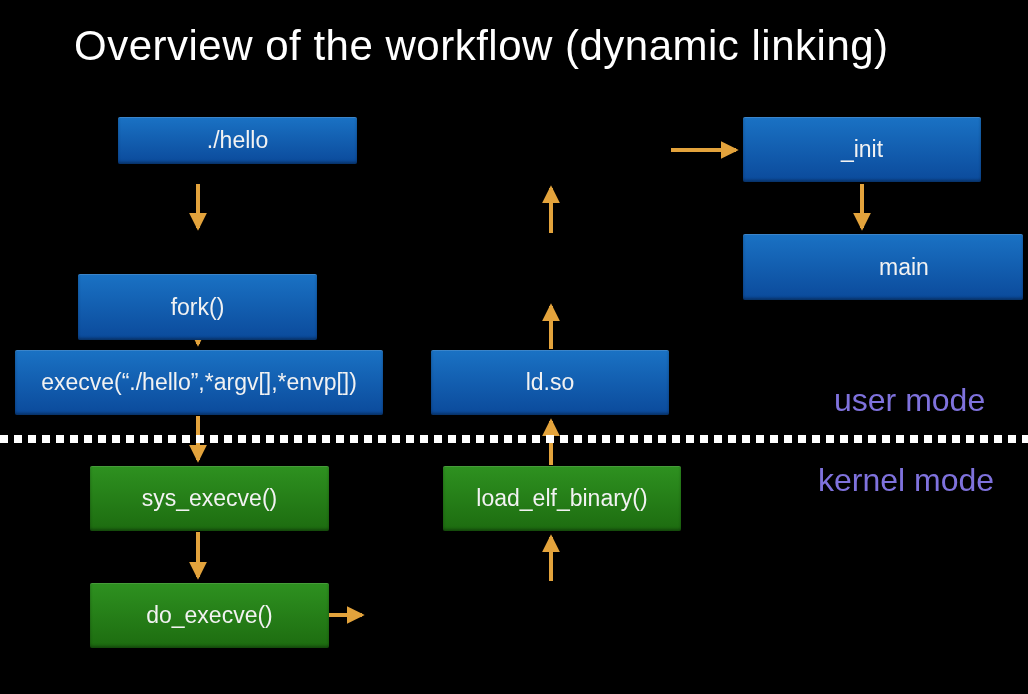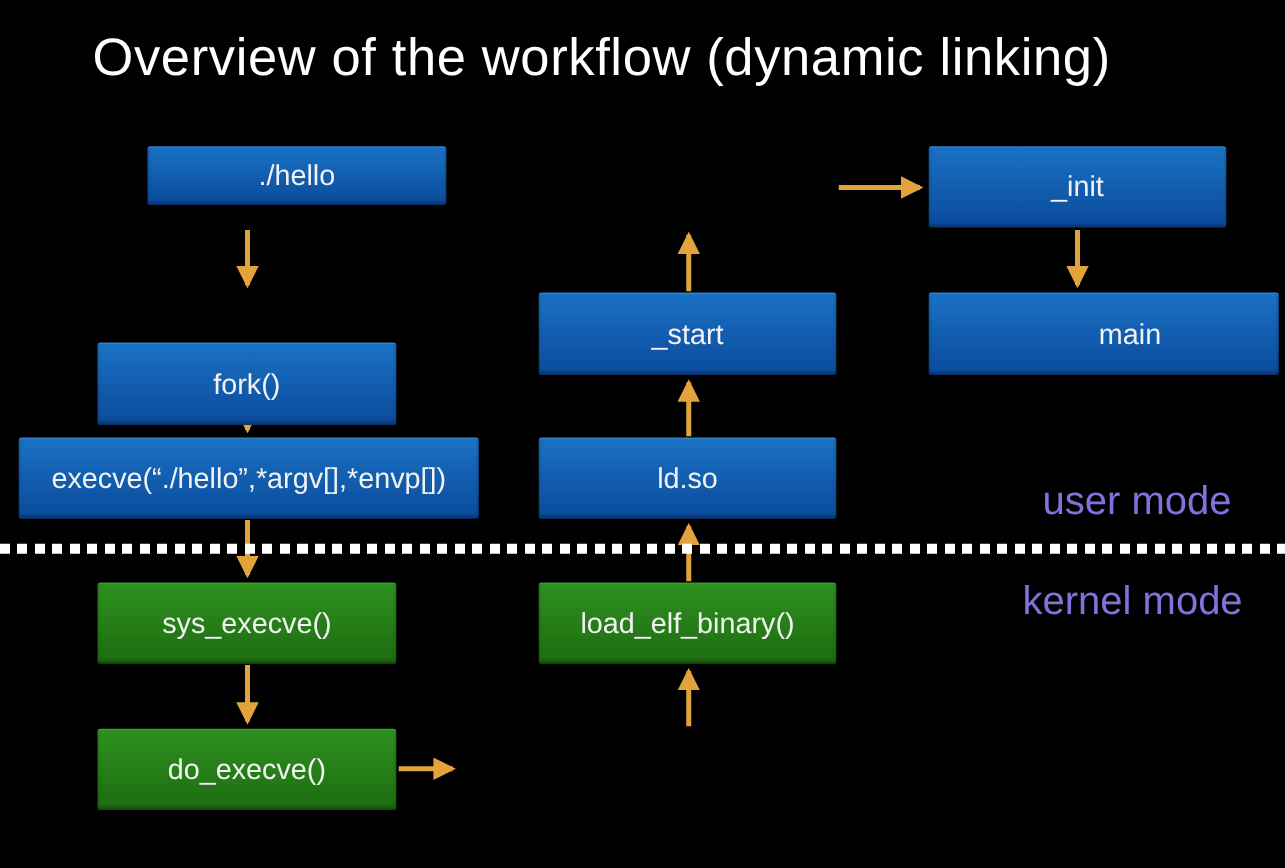--- a/index.html
+++ b/index.html
@@ -25,20 +25,21 @@
     text-align:center;
     white-space:nowrap;
   }
   .node.blue{
     background:linear-gradient(to bottom, var(--box-blue-top,#1a72c4), var(--box-blue-bottom,#0b4a9b));
     box-shadow:inset 0 1px 0 rgba(255,255,255,0.15), inset 0 -2px 3px rgba(0,0,0,0.35);
   }
   .node.green{
     background:linear-gradient(to bottom, var(--box-green-top,#2e9120), var(--box-green-bottom,#1d6c10));
     box-shadow:inset 0 1px 0 rgba(255,255,255,0.12), inset 0 -2px 3px rgba(0,0,0,0.35);
+    margin-left:12px;
   }
   .divider{
     position:absolute;left:0;top:435px;width:1028px;height:8px;
     background:repeating-linear-gradient(90deg,
       var(--divider,#ffffff) 0px, var(--divider,#ffffff) 8px,
       transparent 8px, transparent 14px);
   }
   .mode-label{
     position:absolute;
     color:var(--mode-label,#7f72dd);
@@ -73,21 +74,20 @@
     <line x1="551" y1="349" x2="551" y2="306" marker-end="url(#ah)"></line>
     <line x1="551" y1="233" x2="551" y2="188" marker-end="url(#ah)"></line>
     <line x1="671" y1="150" x2="736" y2="150" marker-end="url(#ah)"></line>
     <line x1="862" y1="184" x2="862" y2="228" marker-end="url(#ah)"></line>
   </svg>
 
   <div class="node blue" style="left:82px;top:117px;width:239px;height:47px;margin-left:36px;">./hello</div>
   <div class="node blue" style="left:78px;top:234px;width:239px;height:66px;margin-top:40px;">fork()</div>
   <div class="node blue" style="left:15px;top:350px;width:368px;height:65px;">execve(“./hello”,*argv[],*envp[])</div>
 
-  <div class="node blue" style="left:431px;top:234px;width:238px;height:66px;">_start</div>
   <div class="node blue" style="left:431px;top:350px;width:238px;height:65px;">ld.so</div>
 
   <div class="node blue" style="left:743px;top:117px;width:238px;height:65px;">_init</div>
   <div class="node blue" style="left:743px;top:234px;width:238px;height:66px;padding-left:42px;">main</div>
 
   <div class="divider"></div>
   <div class="mode-label user">user mode</div>
   <div class="mode-label kernel">kernel mode</div>
 
   <div class="node green" style="left:78px;top:466px;width:239px;height:65px;">sys_execve()</div>

